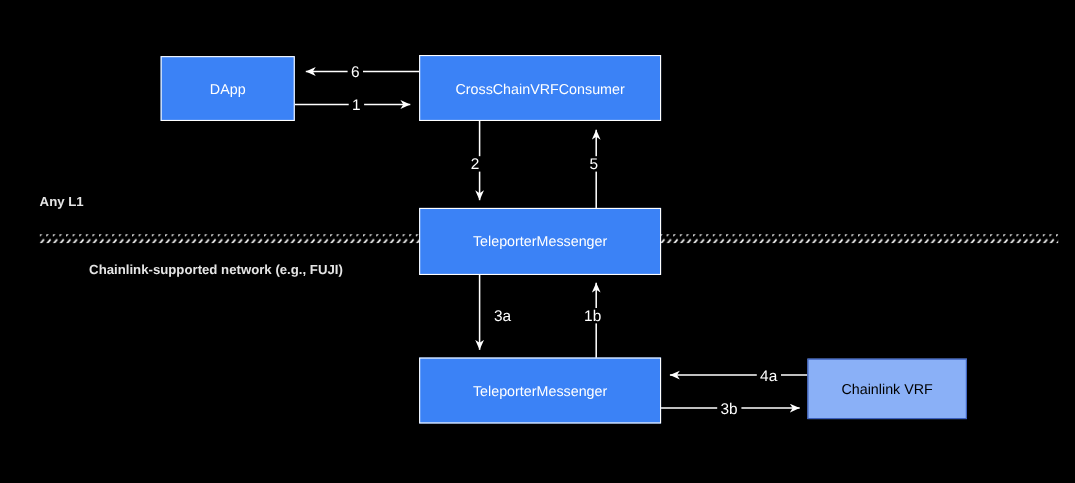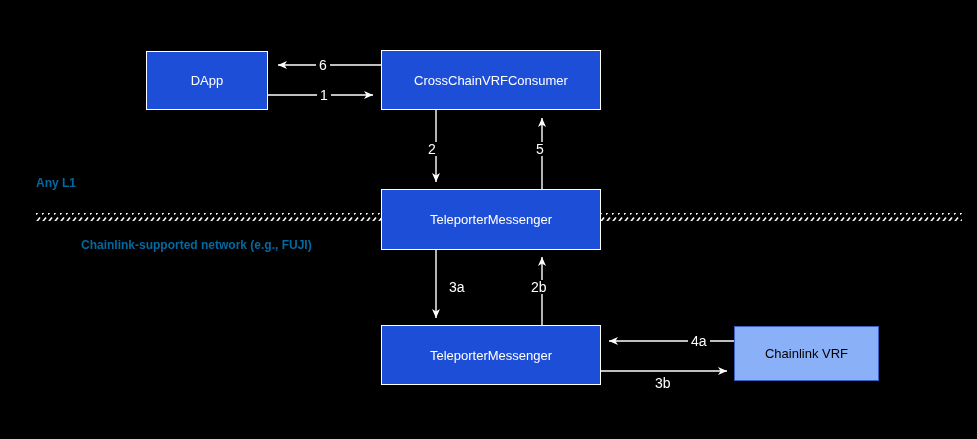--- a/index.html
+++ b/index.html
@@ -12,37 +12,37 @@
     width: 977px;
     height: 439px;
     background: #000000;
     overflow: hidden;
     font-family: "Liberation Sans", sans-serif;
   }
   .node {
     position: absolute;
     box-sizing: border-box;
     border: 1px solid #ffffff;
-    background: #1d4ed8;
+    background: #3b82f6;
     color: #ffffff;
     font-size: 13px;
     display: flex;
     align-items: center;
     justify-content: center;
     text-align: center;
     z-index: 3;
   }
   .node.accent {
     background: #8ab0f7;
     border: 1px solid #3b5fbd;
     color: #000000;
   }
   .zone-label {
     position: absolute;
-    color: #0369a1;
+    color: #e5e5e5;
     font-size: 12px;
     font-weight: bold;
     white-space: nowrap;
     z-index: 4;
   }
   .edge-label {
     position: absolute;
     color: #ffffff;
     font-size: 14px;
     background: #000000;
@@ -164,24 +164,24 @@
 
   <div class="edge-label" style="left:533px; top:142px;">
     <span>5</span>
   </div>
 
   <div class="edge-label" style="left:422px; top:280px;margin-left:24px;">
     <span>3a</span>
   </div>
 
   <div class="edge-label" style="left:528px; top:280px;">
-    <span>2b</span>
+    <span>1b</span>
   </div>
 
   <div class="edge-label" style="left:688px; top:334px;">
     <span>4a</span>
   </div>
 
-  <div class="edge-label" style="left:652px; top:376px;">
+  <div class="edge-label" style="left:652px; top:364px;">
     <span>3b</span>
   </div>
 
 </div>
 
 </body></html>

